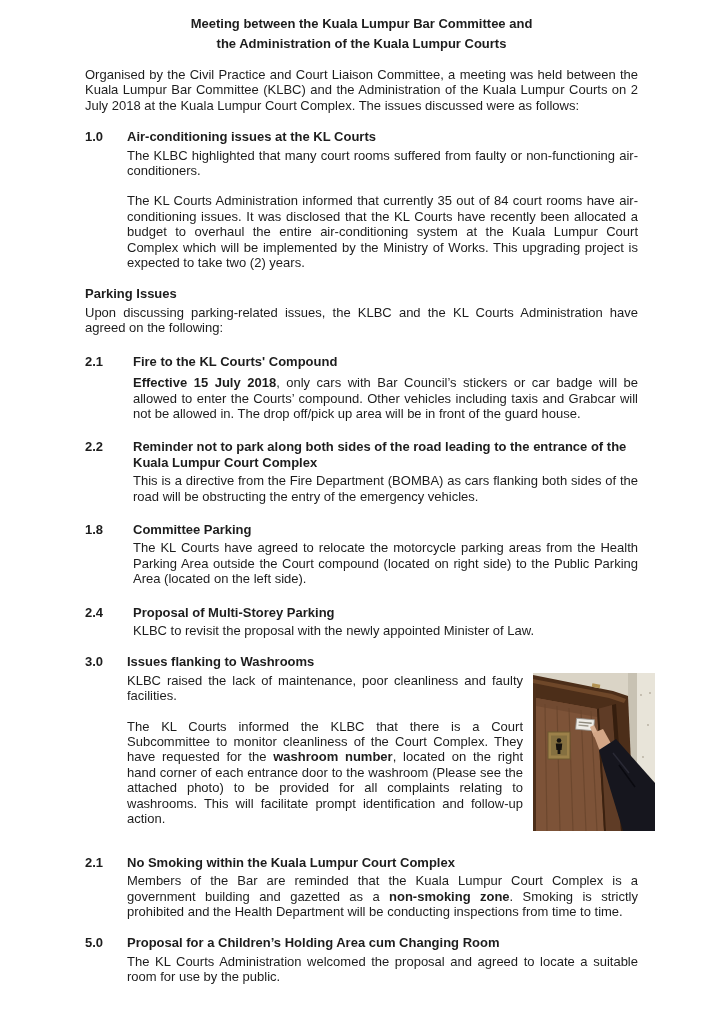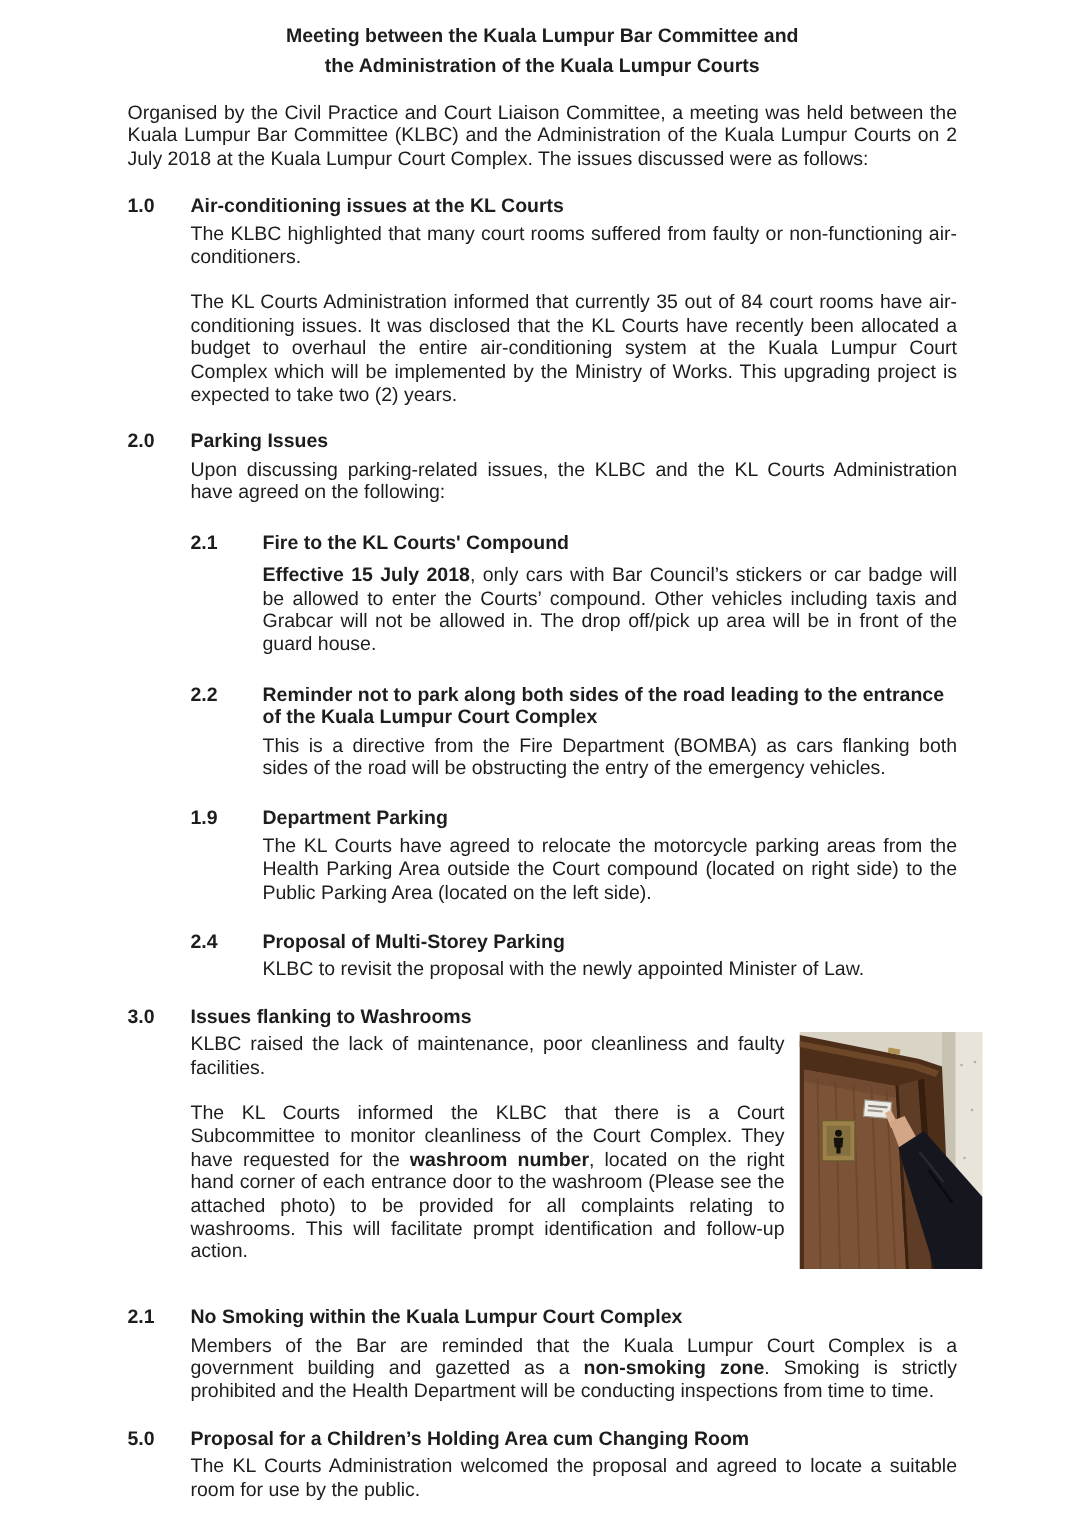--- a/index.html
+++ b/index.html
@@ -62,21 +62,20 @@
   <div class="section">
     <div class="gutter">1.0</div>
     <div class="content">
       <div class="heading">Air-conditioning issues at the KL Courts</div>
       <p class="para">The KLBC highlighted that many court rooms suffered from faulty or non-functioning air-conditioners.</p>
       <p class="para">The KL Courts Administration informed that currently 35 out of 84 court rooms have air-conditioning issues. It was disclosed that the KL Courts have recently been allocated a budget to overhaul the entire air-conditioning system at the Kuala Lumpur Court Complex which will be implemented by the Ministry of Works. This upgrading project is expected to take two (2) years.</p>
     </div>
   </div>
 
   <div class="section">
-    <div class="gutter">2.0</div>
     <div class="content">
       <div class="heading">Parking Issues</div>
       <p class="para">Upon discussing parking-related issues, the KLBC and the KL Courts Administration have agreed on the following:</p>
 
       <div class="subsection">
         <div class="sub-gutter">2.1</div>
         <div class="sub-content">
           <div class="heading">Fire to the KL Courts' Compound</div>
           <p class="para sub-para spaced"><span class="b">Effective 15 July 2018</span><span>, only cars with Bar Council’s stickers or car badge will be allowed to enter the Courts’ compound. Other vehicles including taxis and Grabcar will not be allowed in. The drop off/pick up area will be in front of the guard house.</span></p>
         </div>
@@ -84,23 +83,23 @@
 
       <div class="subsection">
         <div class="sub-gutter">2.2</div>
         <div class="sub-content">
           <div class="heading">Reminder not to park along both sides of the road leading to the entrance of the Kuala Lumpur Court Complex</div>
           <p class="para sub-para"><span>This is a directive from the Fire Department (BOMBA) as cars flanking both sides of the road will be obstructing the entry of the emergency vehicles.</span></p>
         </div>
       </div>
 
       <div class="subsection">
-        <div class="sub-gutter">1.9</div>
+        <div class="sub-gutter">1.8</div>
         <div class="sub-content">
-          <div class="heading">Department Parking</div>
+          <div class="heading">Committee Parking</div>
           <p class="para sub-para"><span>The KL Courts have agreed to relocate the motorcycle parking areas from the Health Parking Area outside the Court compound (located on right side) to the Public Parking Area (located on the left side).</span></p>
         </div>
       </div>
 
       <div class="subsection">
         <div class="sub-gutter">2.4</div>
         <div class="sub-content">
           <div class="heading">Proposal of Multi-Storey Parking</div>
           <p class="para sub-para"><span>KLBC to revisit the proposal with the newly appointed Minister of Law.</span></p>
         </div>

